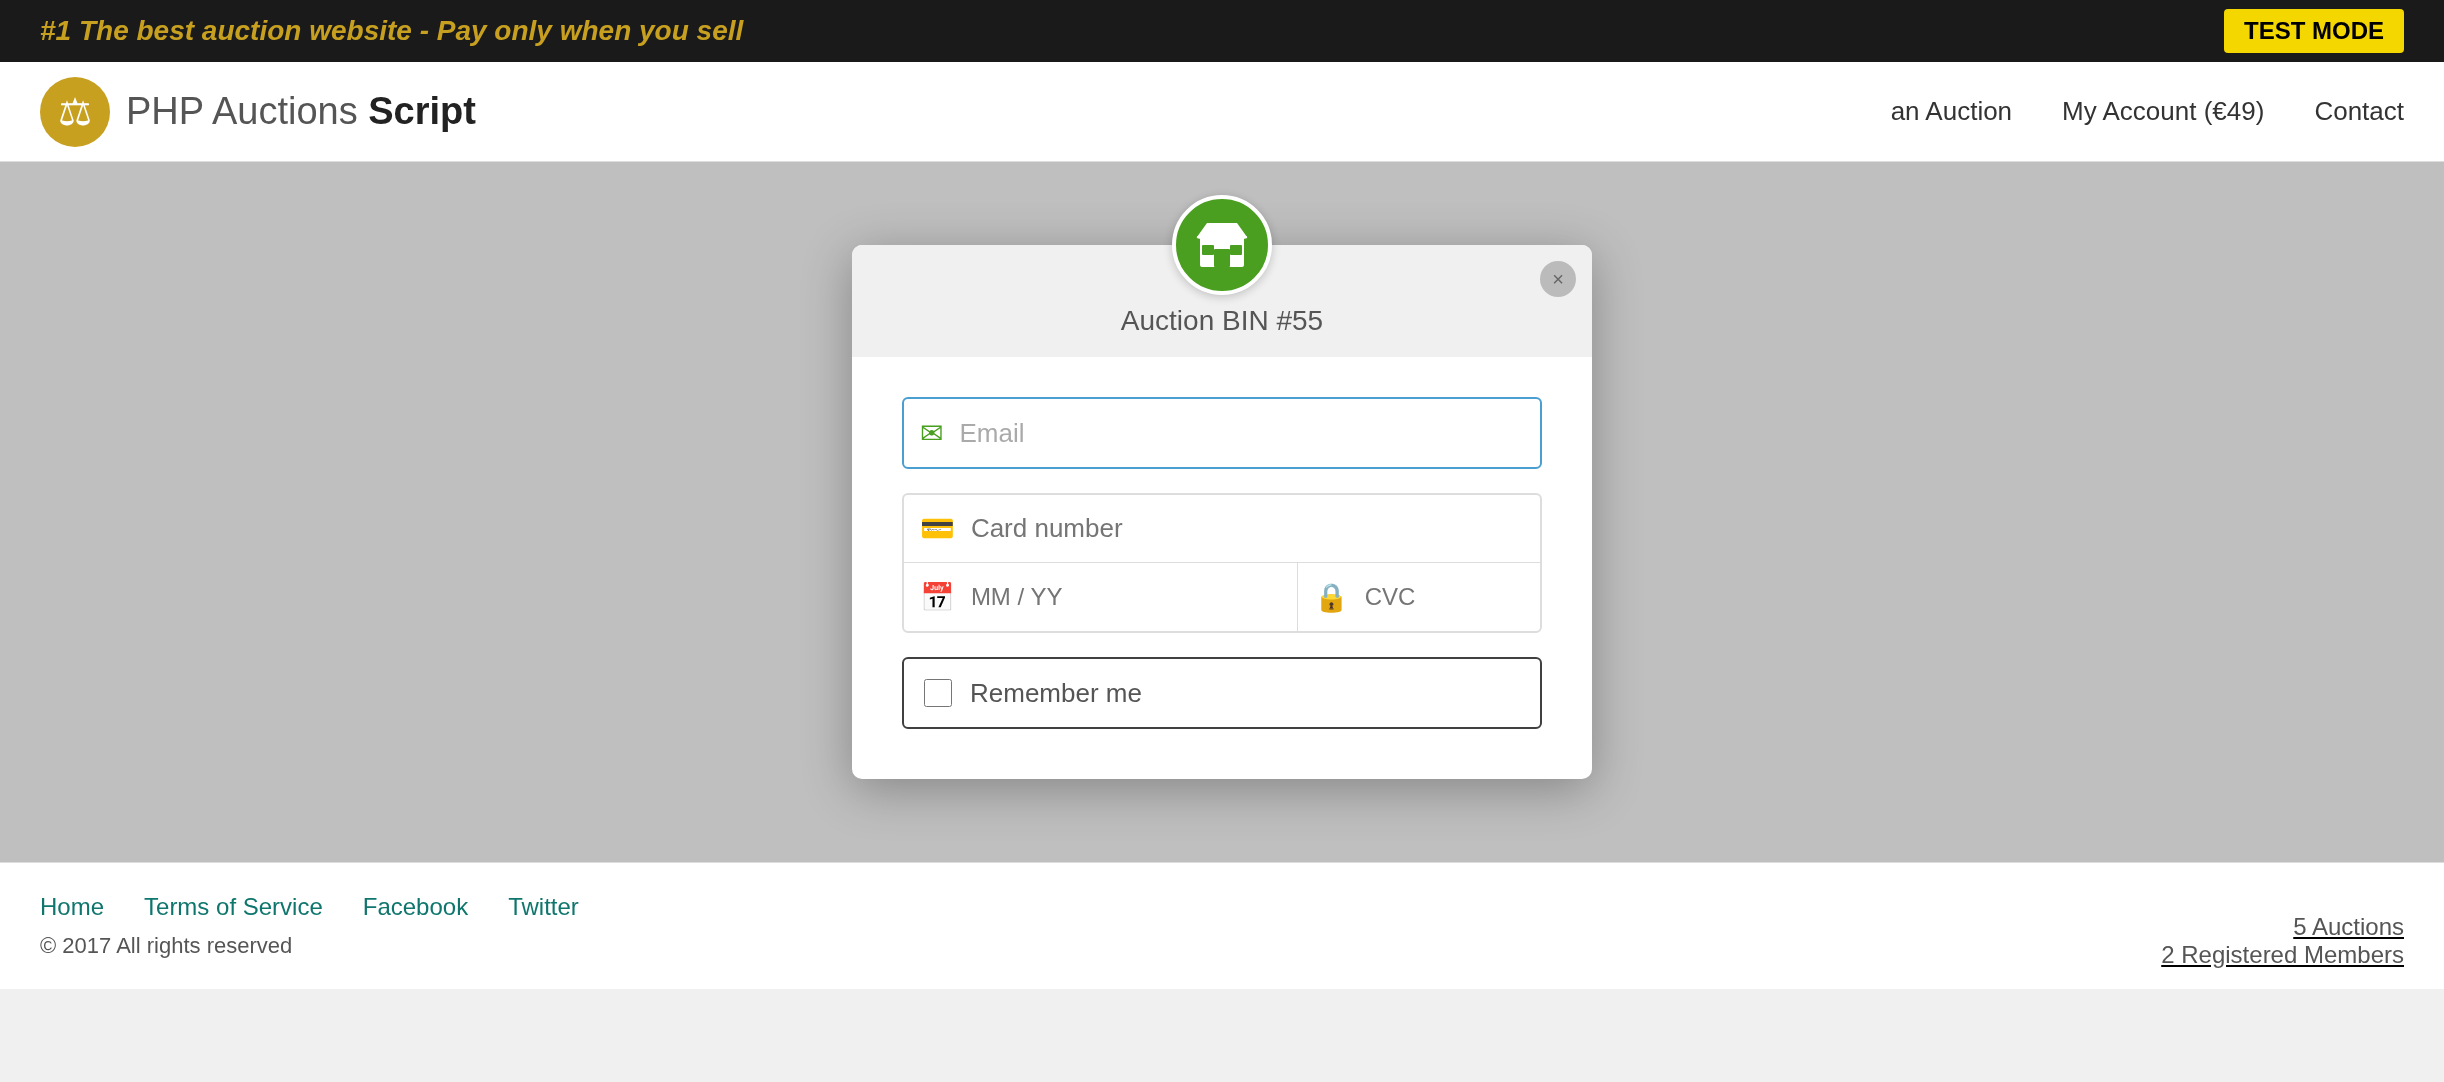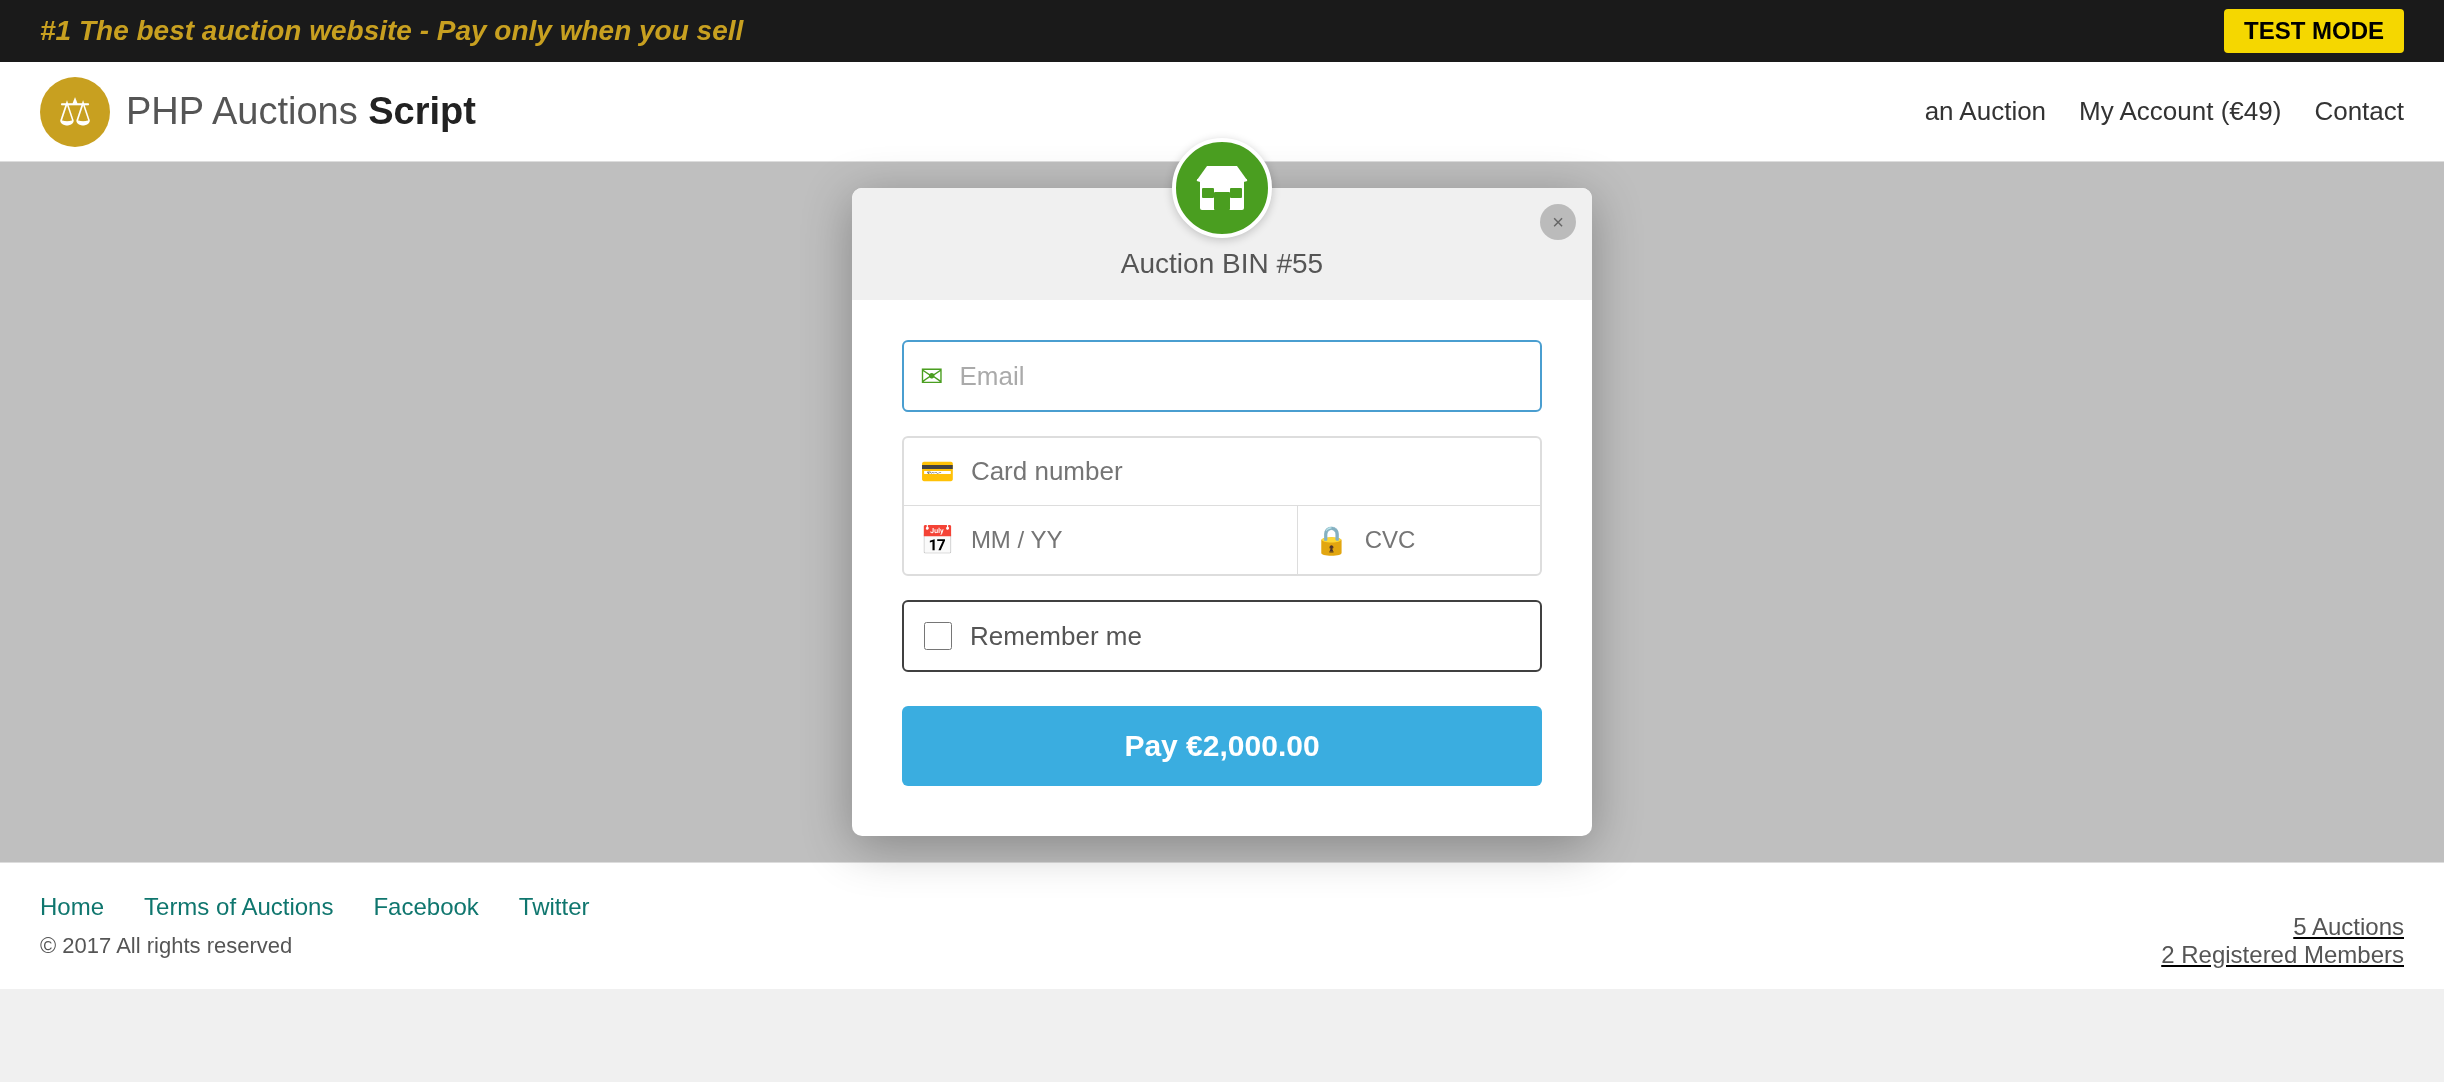--- a/index.html
+++ b/index.html
@@ -42,21 +42,21 @@
       flex: 1;
     }
     .nav-logo-icon {
       width: 70px;
       height: 70px;
     }
     .nav-logo-text { font-size: 38px; color: #555; }
     .nav-logo-text strong { color: #222; }
     .nav-links {
       display: flex;
-      gap: 33px;
+      gap: 50px;
       align-items: center;
     }
     .nav-link { font-size: 26px; color: #333; cursor: pointer; }
 
     
     .main-content {
       background: #e8e8e8;
       min-height: 700px;
       display: flex;
       align-items: center;
@@ -352,32 +352,31 @@
               <input type="text" placeholder="CVC" style="">
             </div>
           </div>
         </div>
 
         <div class="remember-row">
           <input type="checkbox" style="">
           <label class="remember-label">Remember me</label>
         </div>
 
-        <button class="pay-button">Pay €2,000.00</button>
 
       </div>
     </div>
   </div>
 
 </div>
 
 <div class="footer footer-bottom">
   <div class="footer-links">
     <a class="footer-link">Home</a>
-    <a class="footer-link">Terms of Auctions</a>
+    <a class="footer-link">Terms of Service</a>
     <a class="footer-link">Facebook</a>
     <a class="footer-link">Twitter</a>
   </div>
   <div class="footer-copyright">© 2017 All rights reserved</div>
   <div class="footer-stats">
     <div>5 Auctions</div>
     <div>2 Registered Members</div>
   </div>
 </div>
 

